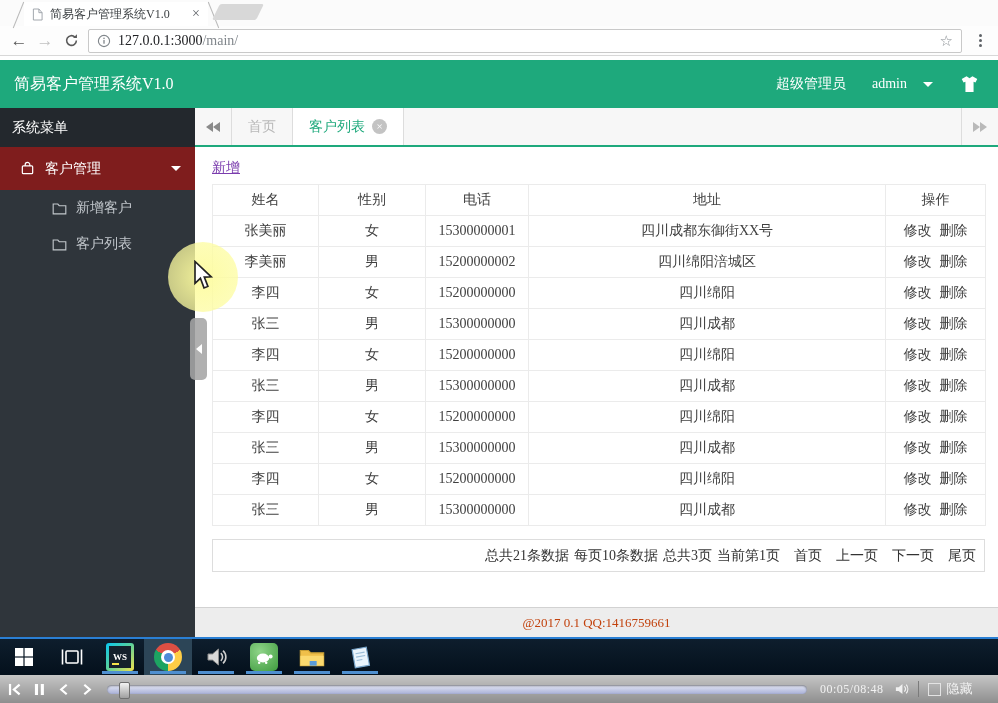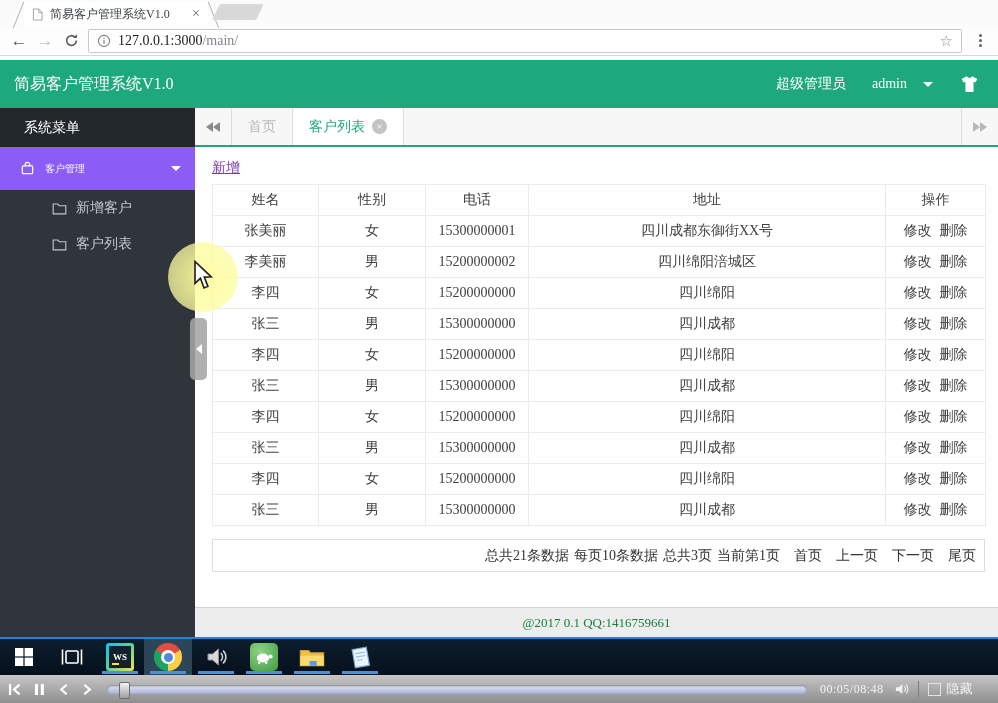--- a/index.html
+++ b/index.html
@@ -33,22 +33,22 @@
   
   .navbar{height:48px;background:#1ea97c;display:flex;align-items:center;color:#fff;}
   .brand{font-size:16px;padding-left:14px;flex:1;}
   .nav-right{display:flex;align-items:center;gap:26px;padding-right:18px;font-size:14px;}
   .user{display:flex;align-items:center;gap:16px;}
   .caret{width:0;height:0;border-left:5px solid transparent;border-right:5px solid transparent;border-top:5px solid #fff;}
 
   
   .main{display:flex;height:529px;}
   .sidebar{width:195px;background:#2f353b;flex:none;}
-  .sb-header{height:39px;line-height:39px;background:#23282d;color:#fff;font-size:14px;padding-left:24px;}
-  .mi-main{height:43px;background:#8b5cf6;color:#fff;font-size:10px;display:flex;align-items:center;padding:0 14px 0 20px;}
+  .sb-header{height:39px;line-height:39px;background:#23282d;color:#fff;font-size:14px;padding-left:12px;}
+  .mi-main{height:43px;background:#7f1d1d;color:#fff;font-size:14px;display:flex;align-items:center;padding:0 14px 0 20px;}
   .mi-main .lbl{margin-left:10px;flex:1;}
   .mi-sub{height:36px;color:#c2c7cc;font-size:14px;display:flex;align-items:center;padding-left:52px;gap:9px;}
 
   .content{flex:1;display:flex;flex-direction:column;min-width:0;}
   .tabbar{height:37px;background:#f7f7f7;border-bottom:2px solid #1ea97c;display:flex;align-items:stretch;}
   .tb-btn{width:36px;display:flex;align-items:center;justify-content:center;border-right:1px solid #ddd;}
   .tb-btn.right{margin-left:auto;border-right:none;border-left:1px solid #ddd;}
   .dbl{display:flex;}
   .tri-l{width:0;height:0;border-top:5px solid transparent;border-bottom:5px solid transparent;border-right:7px solid #8a8a8a;}
   .tri-r{width:0;height:0;border-top:5px solid transparent;border-bottom:5px solid transparent;border-left:7px solid #b9b9b9;}
@@ -61,21 +61,21 @@
   .add-link{display:inline-block;color:#7b3dae;text-decoration:underline;font-size:14px;margin:2px 8px 7px 0;}
   table.cust{border-collapse:collapse;width:773px;table-layout:fixed;}
   .cust th,.cust td{border:1px solid #ebebeb;height:30px;font-size:14px;font-weight:normal;color:#404040;
     text-align:center;padding:0 0;overflow:hidden;white-space:nowrap;}
   .op{color:#404040;text-decoration:none;margin:0 4px;}
   .pager{width:763px;border:1px solid #ddd;height:31px;line-height:31px;margin-top:13px;
     text-align:right;padding-right:8px;font-size:14px;color:#333;}
   .pager span{margin-left:5px;}
   .pager .pg-link{margin-left:14px;}
   .page-footer{height:29px;border-top:1px solid #d2d2d2;background:#ededed;text-align:center;
-    line-height:29px;font-size:13px;color:#15803d;}
+    line-height:29px;font-size:13px;color:#c2410c;}
 
   
   .collapse-handle{position:absolute;left:190px;top:318px;width:17px;height:62px;background:rgba(165,165,165,.88);
     border-radius:5px;display:flex;align-items:center;justify-content:center;z-index:30;}
   .collapse-handle i{width:0;height:0;border-top:5px solid transparent;border-bottom:5px solid transparent;border-right:6px solid #fff;}
   .cursor-halo{position:absolute;left:168px;top:242px;width:70px;height:70px;border-radius:50%;z-index:31;
     background:radial-gradient(circle,rgba(253,252,160,.95) 0%,rgba(253,252,160,.75) 70%,rgba(253,252,160,0) 100%);}
   .cursor-arrow{position:absolute;left:193px;top:260px;z-index:32;}
 
   

